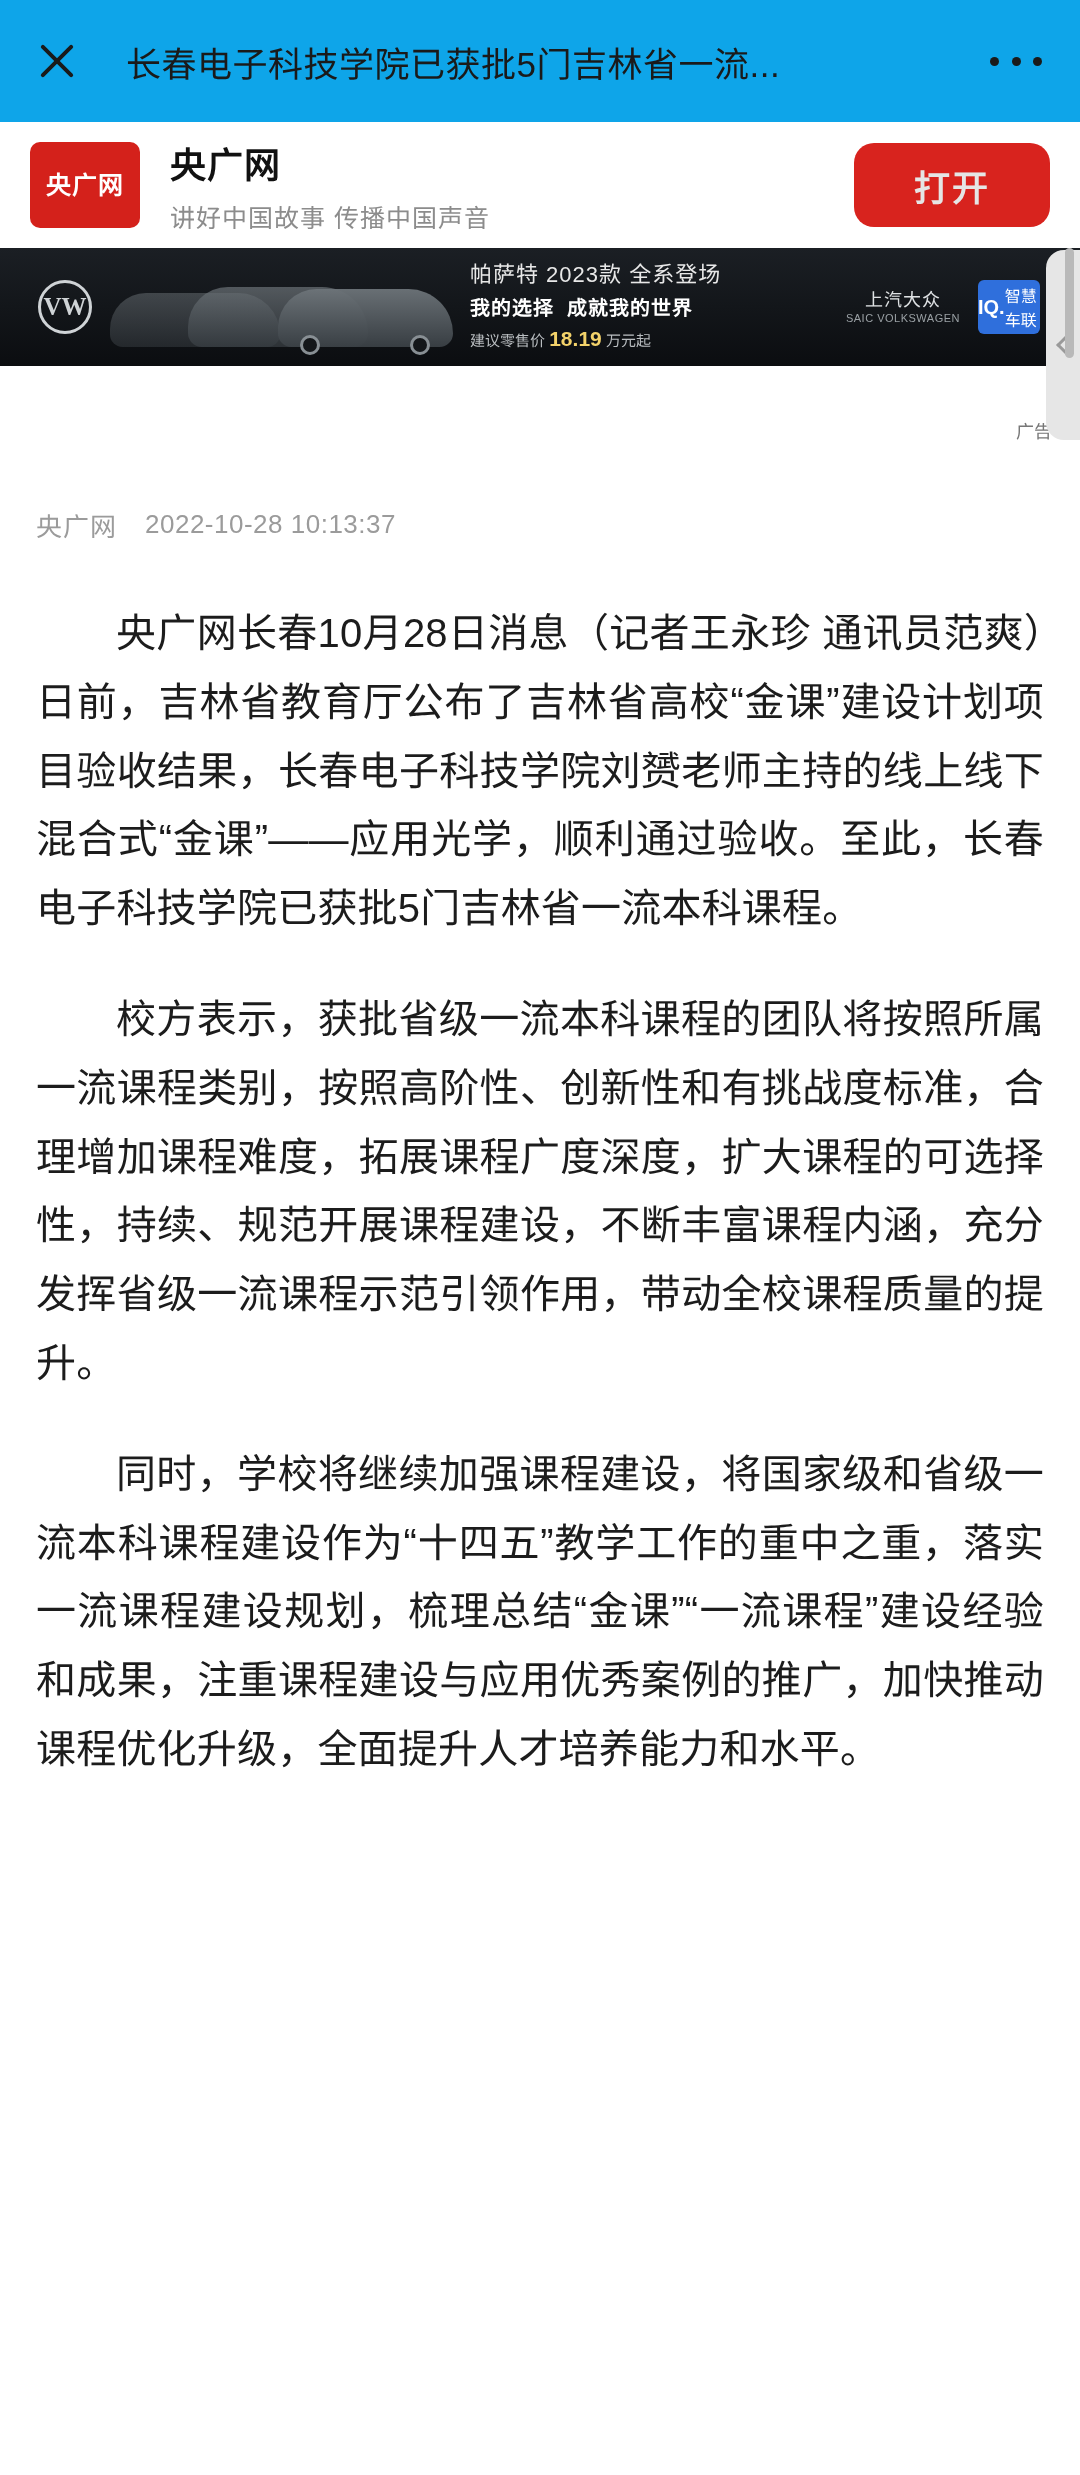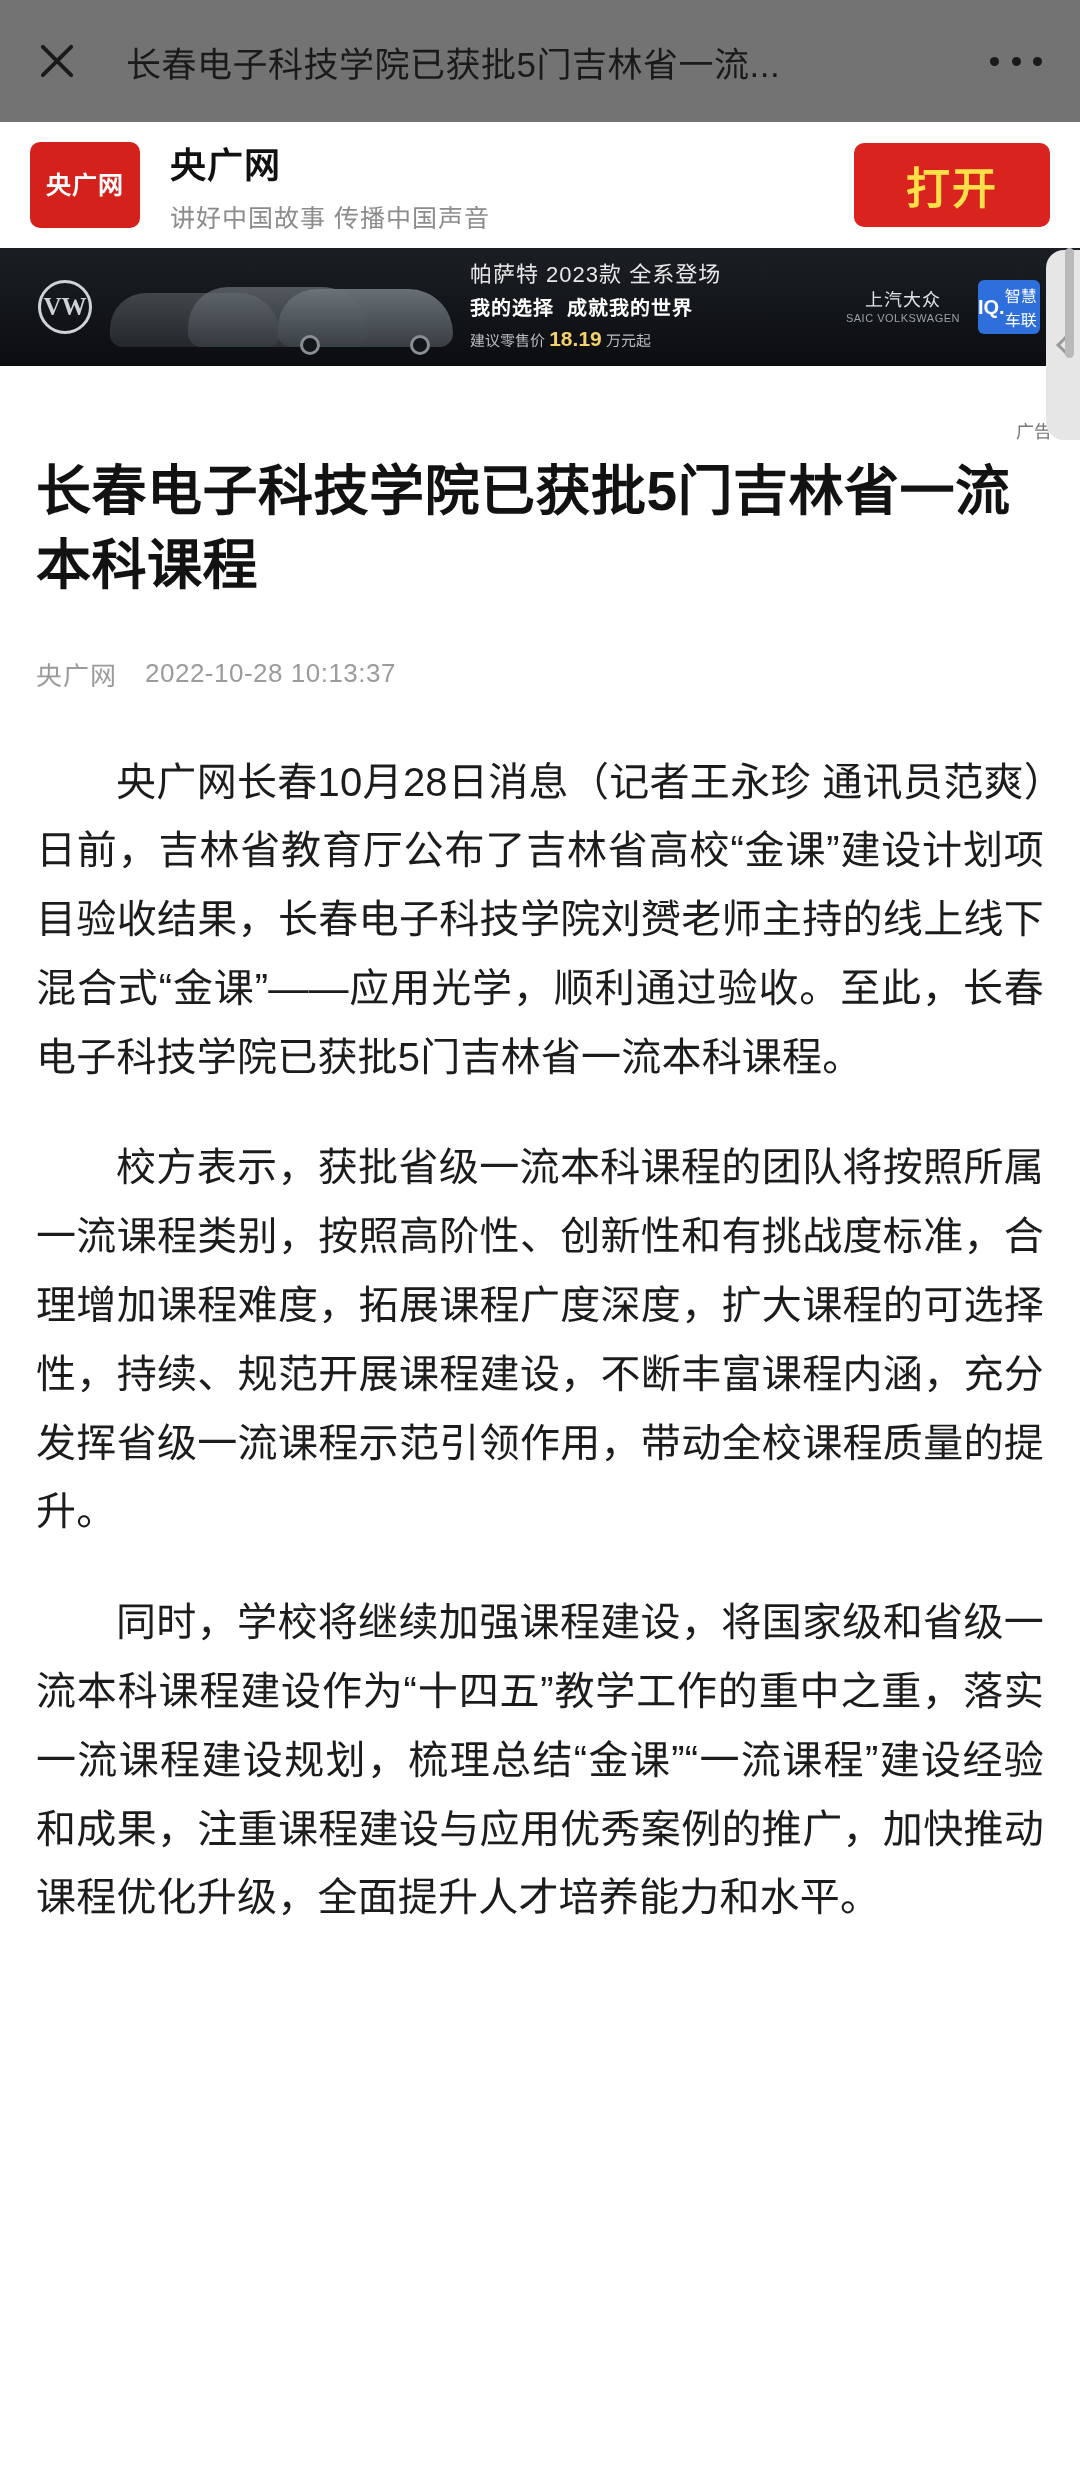--- a/index.html
+++ b/index.html
@@ -8,21 +8,21 @@
     height: 2475px;
     background: #ffffff;
     font-family: "Liberation Sans", "DejaVu Sans", sans-serif;
     overflow: hidden;
   }
   body { position: relative; }
 
   
   .topbar {
     height: 122px;
-    background: #737373;
+    background: #0ea5e9;
     display: flex;
     align-items: center;
     padding: 0 34px;
     position: relative;
   }
   .close-icon {
     width: 46px; height: 46px;
     flex: 0 0 46px;
     position: relative;
     cursor: pointer;
@@ -112,23 +112,23 @@
   .ad-sub {
     margin-top: 10px;
     font-size: 25px;
     color: #8c8c8c;
     letter-spacing: 1px;
   }
   .ad-open-btn {
     flex: 0 0 196px;
     height: 84px;
     background: #d8231e;
-    border-radius: 10px;
-    color: #fde047;
-    font-size: 44px;
+    border-radius: 20px;
+    color: #e5e5e5;
+    font-size: 36px;
     font-weight: 700;
     display: flex;
     align-items: center;
     justify-content: center;
     border: none;
     cursor: pointer;
     letter-spacing: 2px;
   }
 
   
@@ -357,21 +357,20 @@
     <div class="ad-label">广告</div>
   </div>
 
   <div class="scroll-thumb"></div>
   <div class="side-handle">
     <div class="chev"></div>
   </div>
 </div>
 
 <div class="article">
-  <h1 class="headline">长春电子科技学院已获批5门吉林省一流本科课程</h1>
 
   <div class="meta">
     <span class="meta-source">央广网</span>
     <span class="meta-time">2022-10-28 10:13:37</span>
   </div>
 
   <div class="body-text">
     <p>央广网长春10月28日消息（记者王永珍 通讯员范爽）日前，吉林省教育厅公布了吉林省高校“金课”建设计划项目验收结果，长春电子科技学院刘赟老师主持的线上线下混合式“金课”——应用光学，顺利通过验收。至此，长春电子科技学院已获批5门吉林省一流本科课程。</p>
     <p>校方表示，获批省级一流本科课程的团队将按照所属一流课程类别，按照高阶性、创新性和有挑战度标准，合理增加课程难度，拓展课程广度深度，扩大课程的可选择性，持续、规范开展课程建设，不断丰富课程内涵，充分发挥省级一流课程示范引领作用，带动全校课程质量的提升。</p>
     <p>同时，学校将继续加强课程建设，将国家级和省级一流本科课程建设作为“十四五”教学工作的重中之重，落实一流课程建设规划，梳理总结“金课”“一流课程”建设经验和成果，注重课程建设与应用优秀案例的推广，加快推动课程优化升级，全面提升人才培养能力和水平。</p>

